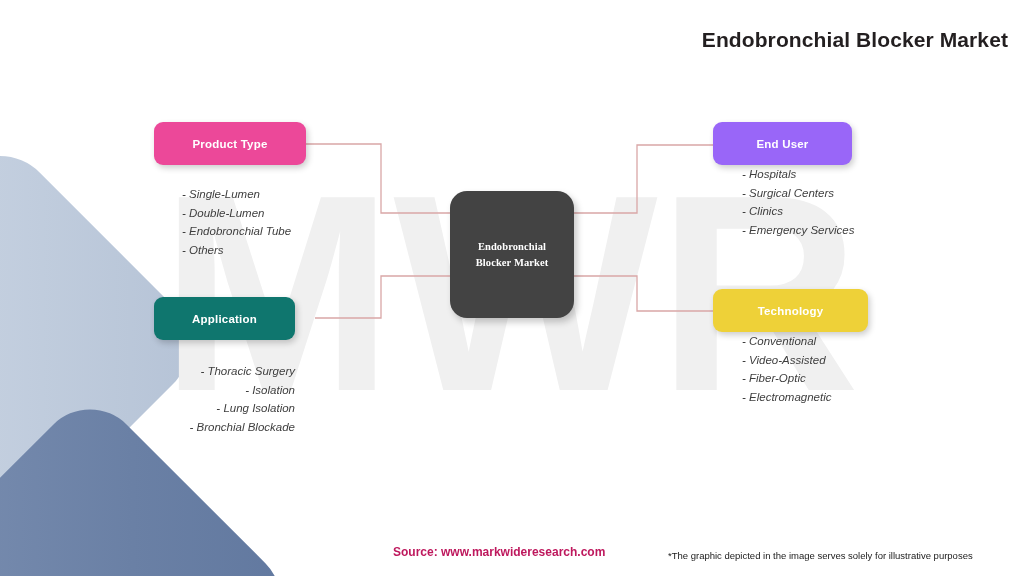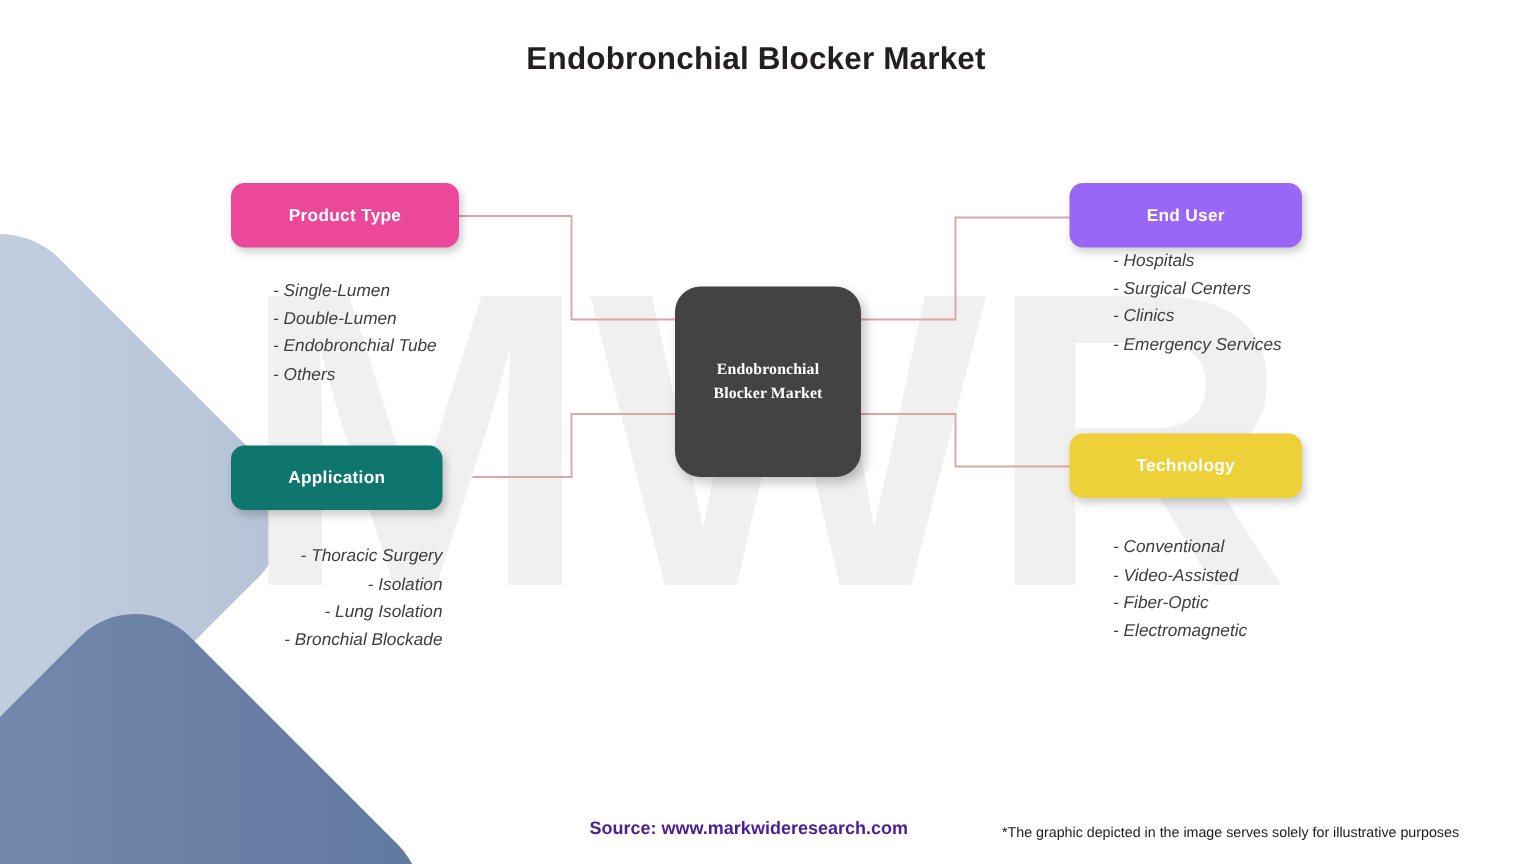--- a/index.html
+++ b/index.html
@@ -60,21 +60,21 @@
     height: 62px;
   }
   .logo svg { display: block; }
 
   
   .page-title {
     position: absolute;
     left: 0;
     top: 28px;
     width: 1008px;
-    text-align: center;
+    text-align: right;
     font-size: 21px;
     font-weight: bold;
     color: #231f20;
     letter-spacing: 0.1px;
   }
 
   
   .connectors {
     position: absolute;
     left: 0;
@@ -133,39 +133,39 @@
     line-height: 1.63;
   }
   .cat-list li { white-space: nowrap; font-style: italic; }
 
   
   #cat-product-type { left: 154px; top: 122px; }
   #cat-product-type .cat-header { width: 152px; background: #ec4899; }
   #cat-product-type .cat-list { margin-top: 20px; padding-left: 28px; }
 
   #cat-end-user { left: 713px; top: 122px; }
-  #cat-end-user .cat-header { width: 155px; background: #9966F8; }
+  #cat-end-user .cat-header { width: 139px; background: #9966F8; }
   #cat-end-user .cat-list { padding-left: 29px; }
 
   #cat-application { left: 154px; top: 297px; }
   #cat-application .cat-header { width: 141px; background: #0f766e; }
   #cat-application .cat-list { margin-top: 22px; padding-left: 27px; text-align: right; }
 
   #cat-technology { left: 713px; top: 289px; }
   #cat-technology .cat-header { width: 155px; background: #EED138; align-items: center; }
-  #cat-technology .cat-list { margin-top: 24px; padding-left: 29px; }
+  #cat-technology .cat-list { padding-left: 29px; }
 
   
   .footer-source {
     position: absolute;
     left: 393px;
     top: 545px;
     font-size: 12px;
     font-weight: bold;
-    color: #4c1d95;
+    color: #be185d;
   }
   .footer-note {
     position: absolute;
     left: 668px;
     top: 550px;
     font-size: 9.5px;
     color: #1a1a1a;
     white-space: nowrap;
   }
 </style>

